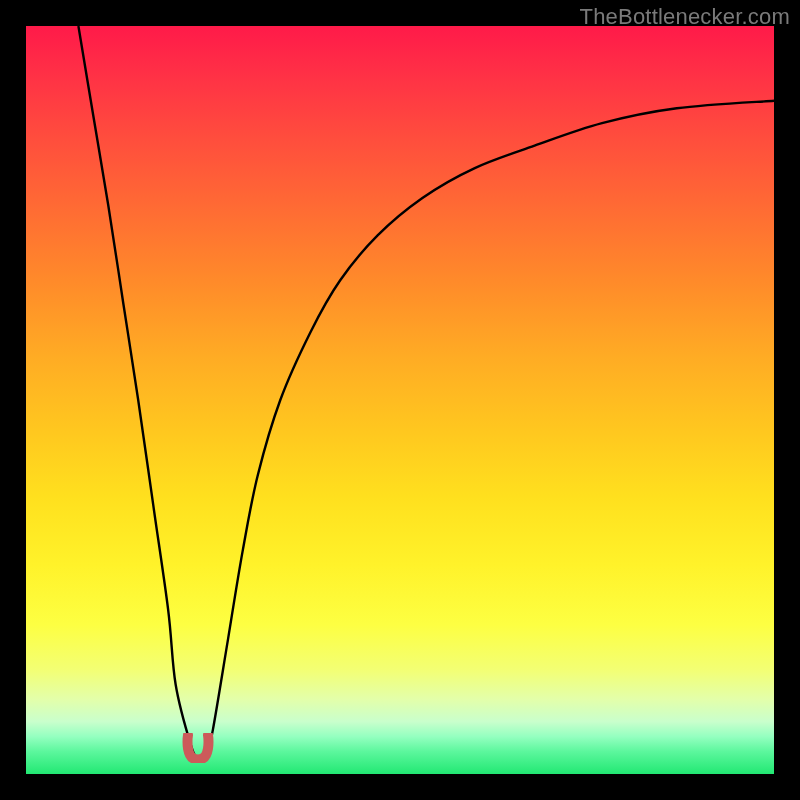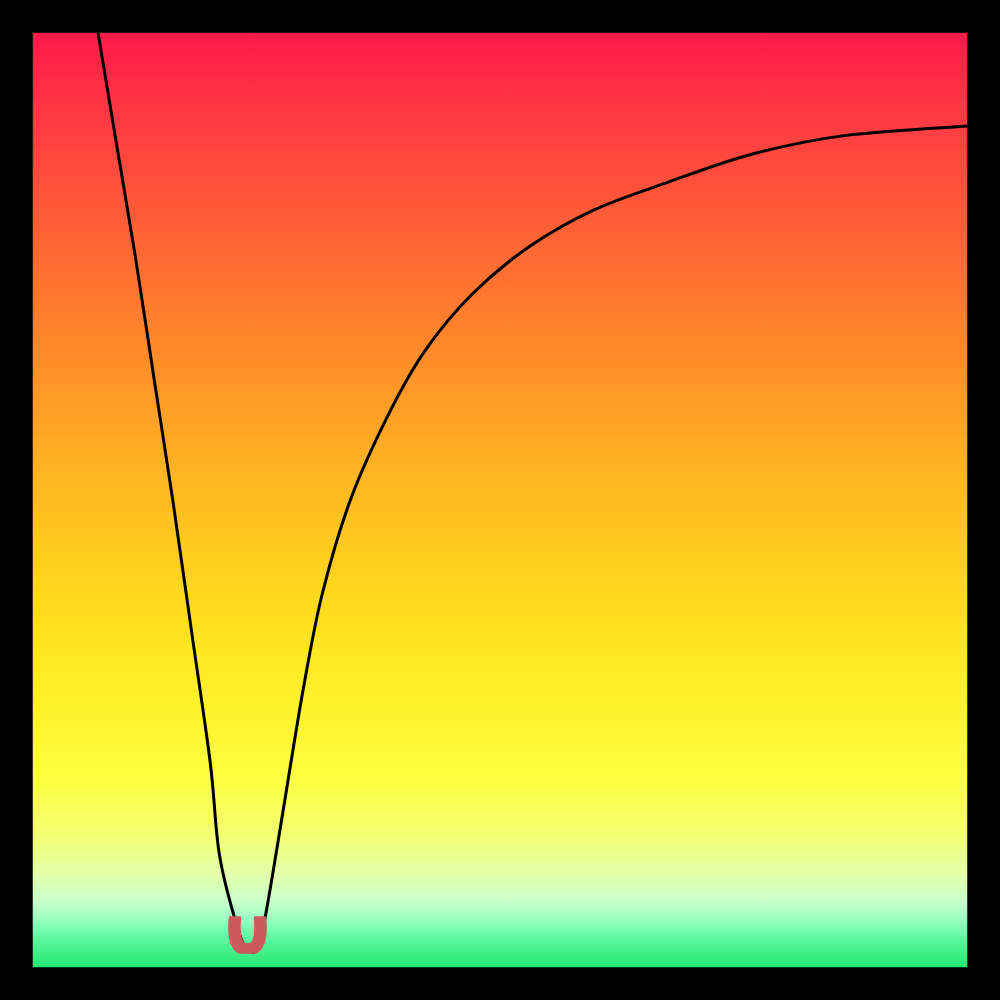--- a/index.html
+++ b/index.html
@@ -88,13 +88,14 @@
     <div class="marker" style="left: 154.04px; top: 707.04px;">
       <svg width="36" height="30" viewBox="0 0 36 30">
         <path d="M 8 2
                  C 8 2, 6 14, 10 22
                  C 13 28, 23 28, 26 22
                  C 30 14, 28 2, 28 2" fill="none" stroke="#cc5a5a" stroke-width="10" stroke-linecap="round" stroke-linejoin="round"></path>
       </svg>
     </div>
   </div>
 
+  <div class="watermark">TheBottlenecker.com</div>
 </div>
 
 </body></html>

